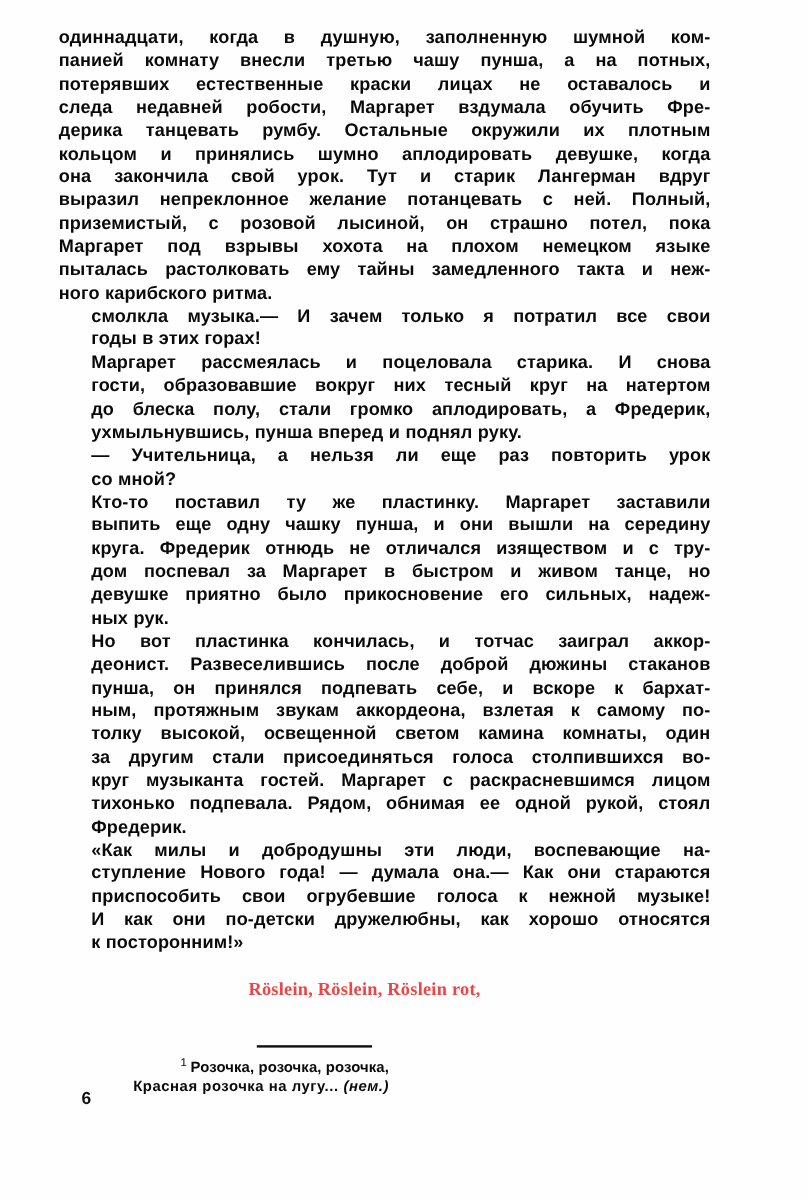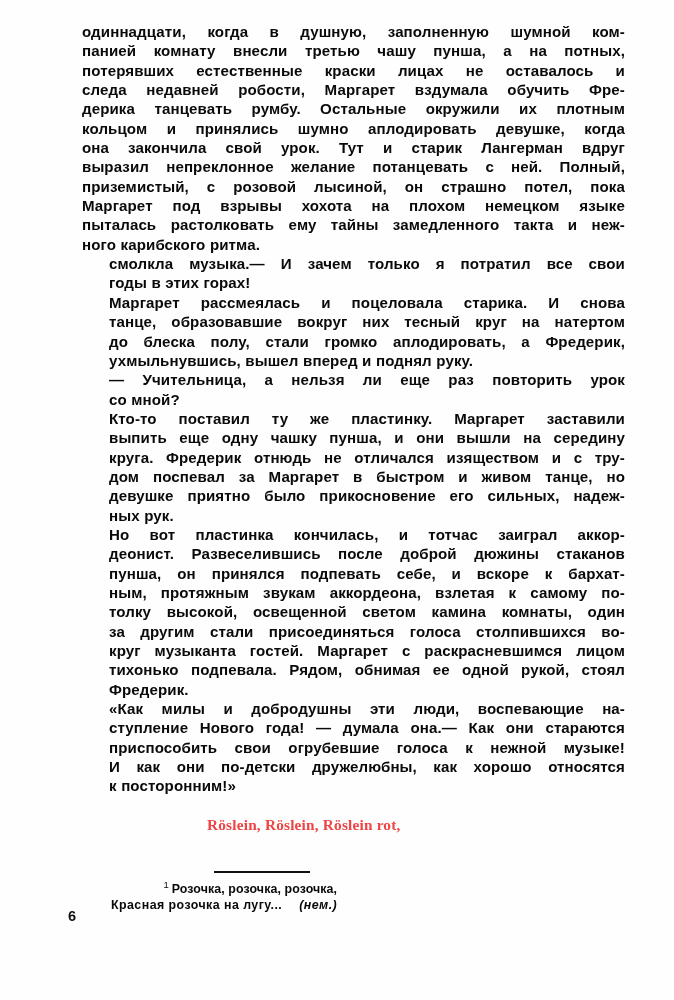--- a/index.html
+++ b/index.html
@@ -21,21 +21,21 @@
   
   .page {
     position: absolute;
     inset: 0;
     background: #fefefe;
   }
 
   
   .text-column {
     position: absolute;
-    left: 82px;
+    left: 49px;
     top: 22px;
     width: 543px;
   }
 
   .para {
     margin: 0;
     text-align: justify;
     text-align-last: left;
     font-size: 15.1px;
     line-height: 19.35px;
@@ -126,21 +126,21 @@
   .fn-marker {
     font-size: 9.5px;
     vertical-align: super;
     line-height: 0;
     font-weight: 500;
     margin-right: 3px;
   }
   .fn-lang {
     font-style: italic;
     font-weight: 700;
-    margin-left: 17px;
+    margin-left: 4px;
   }
 
   
   .folio {
     position: absolute;
     left: 68px;
     top: 908px;
     font-size: 14.5px;
     font-weight: 700;
     color: #101010;
@@ -149,21 +149,21 @@
 </style>
 </head>
 <body>
 
 <div class="page">
 
   <div class="text-column">
 
     <p class="para" id="p0"><span class="line">одиннадцати, когда в душную, заполненную шумной ком-</span><span class="line">панией комнату внесли третью чашу пунша, а на потных,</span><span class="line">потерявших естественные краски лицах не оставалось и</span><span class="line">следа недавней робости, Маргарет вздумала обучить Фре-</span><span class="line">дерика танцевать румбу. Остальные окружили их плотным</span><span class="line">кольцом и принялись шумно аплодировать девушке, когда</span><span class="line">она закончила свой урок. Тут и старик Лангерман вдруг</span><span class="line">выразил непреклонное желание потанцевать с ней. Полный,</span><span class="line">приземистый, с розовой лысиной, он страшно потел, пока</span><span class="line">Маргарет под взрывы хохота на плохом немецком языке</span><span class="line">пыталась растолковать ему тайны замедленного такта и неж-</span><span class="line last">ного карибского ритма.</span></p>
     <p class="para indent" id="p1"><span class="line">смолкла музыка.— И зачем только я потратил все свои</span><span class="line last">годы в этих горах!</span></p>
-    <p class="para indent" id="p2"><span class="line first">Маргарет рассмеялась и поцеловала старика. И снова</span><span class="line">танце, образовавшие вокруг них тесный круг на натертом</span><span class="line">до блеска полу, стали громко аплодировать, а Фредерик,</span><span class="line last">ухмыльнувшись, вышел вперед и поднял руку.</span></p>
+    <p class="para indent" id="p2"><span class="line first">Маргарет рассмеялась и поцеловала старика. И снова</span><span class="line">гости, образовавшие вокруг них тесный круг на натертом</span><span class="line">до блеска полу, стали громко аплодировать, а Фредерик,</span><span class="line last">ухмыльнувшись, пунша вперед и поднял руку.</span></p>
     <p class="para indent" id="p3"><span class="line first">— Учительница, а нельзя ли еще раз повторить урок</span><span class="line last">со мной?</span></p>
     <p class="para indent" id="p4"><span class="line first">Кто-то поставил ту же пластинку. Маргарет заставили</span><span class="line">выпить еще одну чашку пунша, и они вышли на середину</span><span class="line">круга. Фредерик отнюдь не отличался изяществом и с тру-</span><span class="line">дом поспевал за Маргарет в быстром и живом танце, но</span><span class="line">девушке приятно было прикосновение его сильных, надеж-</span><span class="line last">ных рук.</span></p>
     <p class="para indent" id="p5"><span class="line first">Но вот пластинка кончилась, и тотчас заиграл аккор-</span><span class="line">деонист. Развеселившись после доброй дюжины стаканов</span><span class="line">пунша, он принялся подпевать себе, и вскоре к бархат-</span><span class="line">ным, протяжным звукам аккордеона, взлетая к самому по-</span><span class="line">толку высокой, освещенной светом камина комнаты, один</span><span class="line">за другим стали присоединяться голоса столпившихся во-</span><span class="line">круг музыканта гостей. Маргарет с раскрасневшимся лицом</span><span class="line">тихонько подпевала. Рядом, обнимая ее одной рукой, стоял</span><span class="line last">Фредерик.</span></p>
     <p class="para indent" id="p6"><span class="line first">«Как милы и добродушны эти люди, воспевающие на-</span><span class="line">ступление Нового года! — думала она.— Как они стараются</span><span class="line">приспособить свои огрубевшие голоса к нежной музыке!</span><span class="line">И как они по-детски дружелюбны, как хорошо относятся</span><span class="line last">к посторонним!»</span></p>
 
   </div>
 
   <div class="verse">
     <span class="verse-line">Röslein, Röslein, Röslein rot,</span>
   </div>

